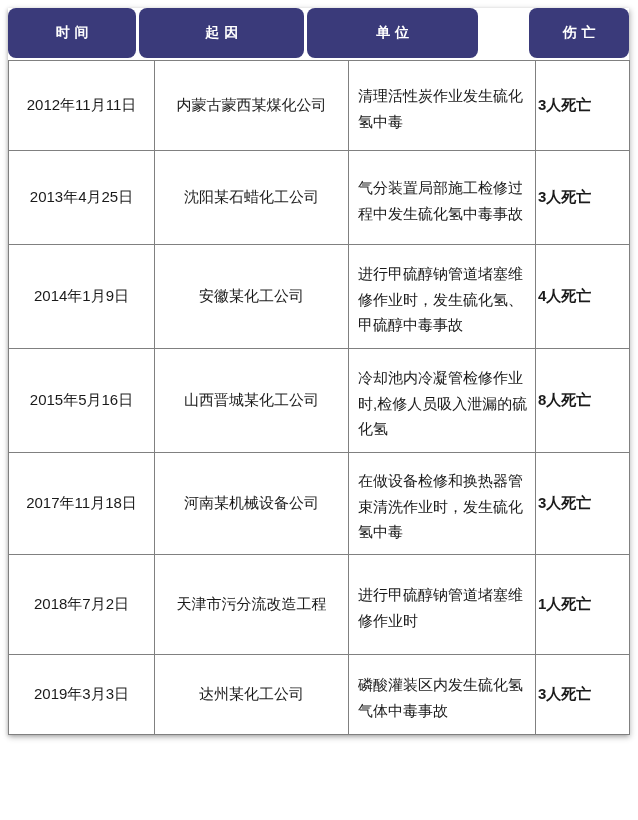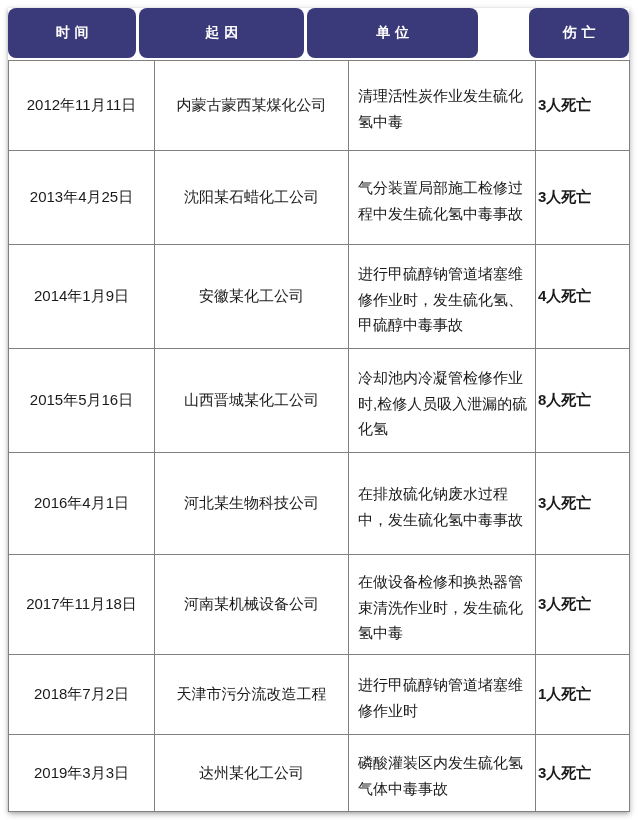--- a/index.html
+++ b/index.html
@@ -95,26 +95,20 @@
         <td class="cell-cause">进行甲硫醇钠管道堵塞维修作业时，发生硫化氢、甲硫醇中毒事故</td>
         <td class="cell-casualty">4人死亡</td>
       </tr>
       <tr>
         <td class="cell-date">2015年5月16日</td>
         <td class="cell-unit">山西晋城某化工公司</td>
         <td class="cell-cause">冷却池内冷凝管检修作业时,检修人员吸入泄漏的硫化氢</td>
         <td class="cell-casualty">8人死亡</td>
       </tr>
       <tr>
-        <td class="cell-date">2016年4月1日</td>
-        <td class="cell-unit">河北某生物科技公司</td>
-        <td class="cell-cause">在排放硫化钠废水过程中，发生硫化氢中毒事故</td>
-        <td class="cell-casualty">3人死亡</td>
-      </tr>
-      <tr>
         <td class="cell-date">2017年11月18日</td>
         <td class="cell-unit">河南某机械设备公司</td>
         <td class="cell-cause">在做设备检修和换热器管束清洗作业时，发生硫化氢中毒</td>
         <td class="cell-casualty">3人死亡</td>
       </tr>
       <tr>
         <td class="cell-date">2018年7月2日</td>
         <td class="cell-unit">天津市污分流改造工程</td>
         <td class="cell-cause">进行甲硫醇钠管道堵塞维修作业时</td>
         <td class="cell-casualty">1人死亡</td>

